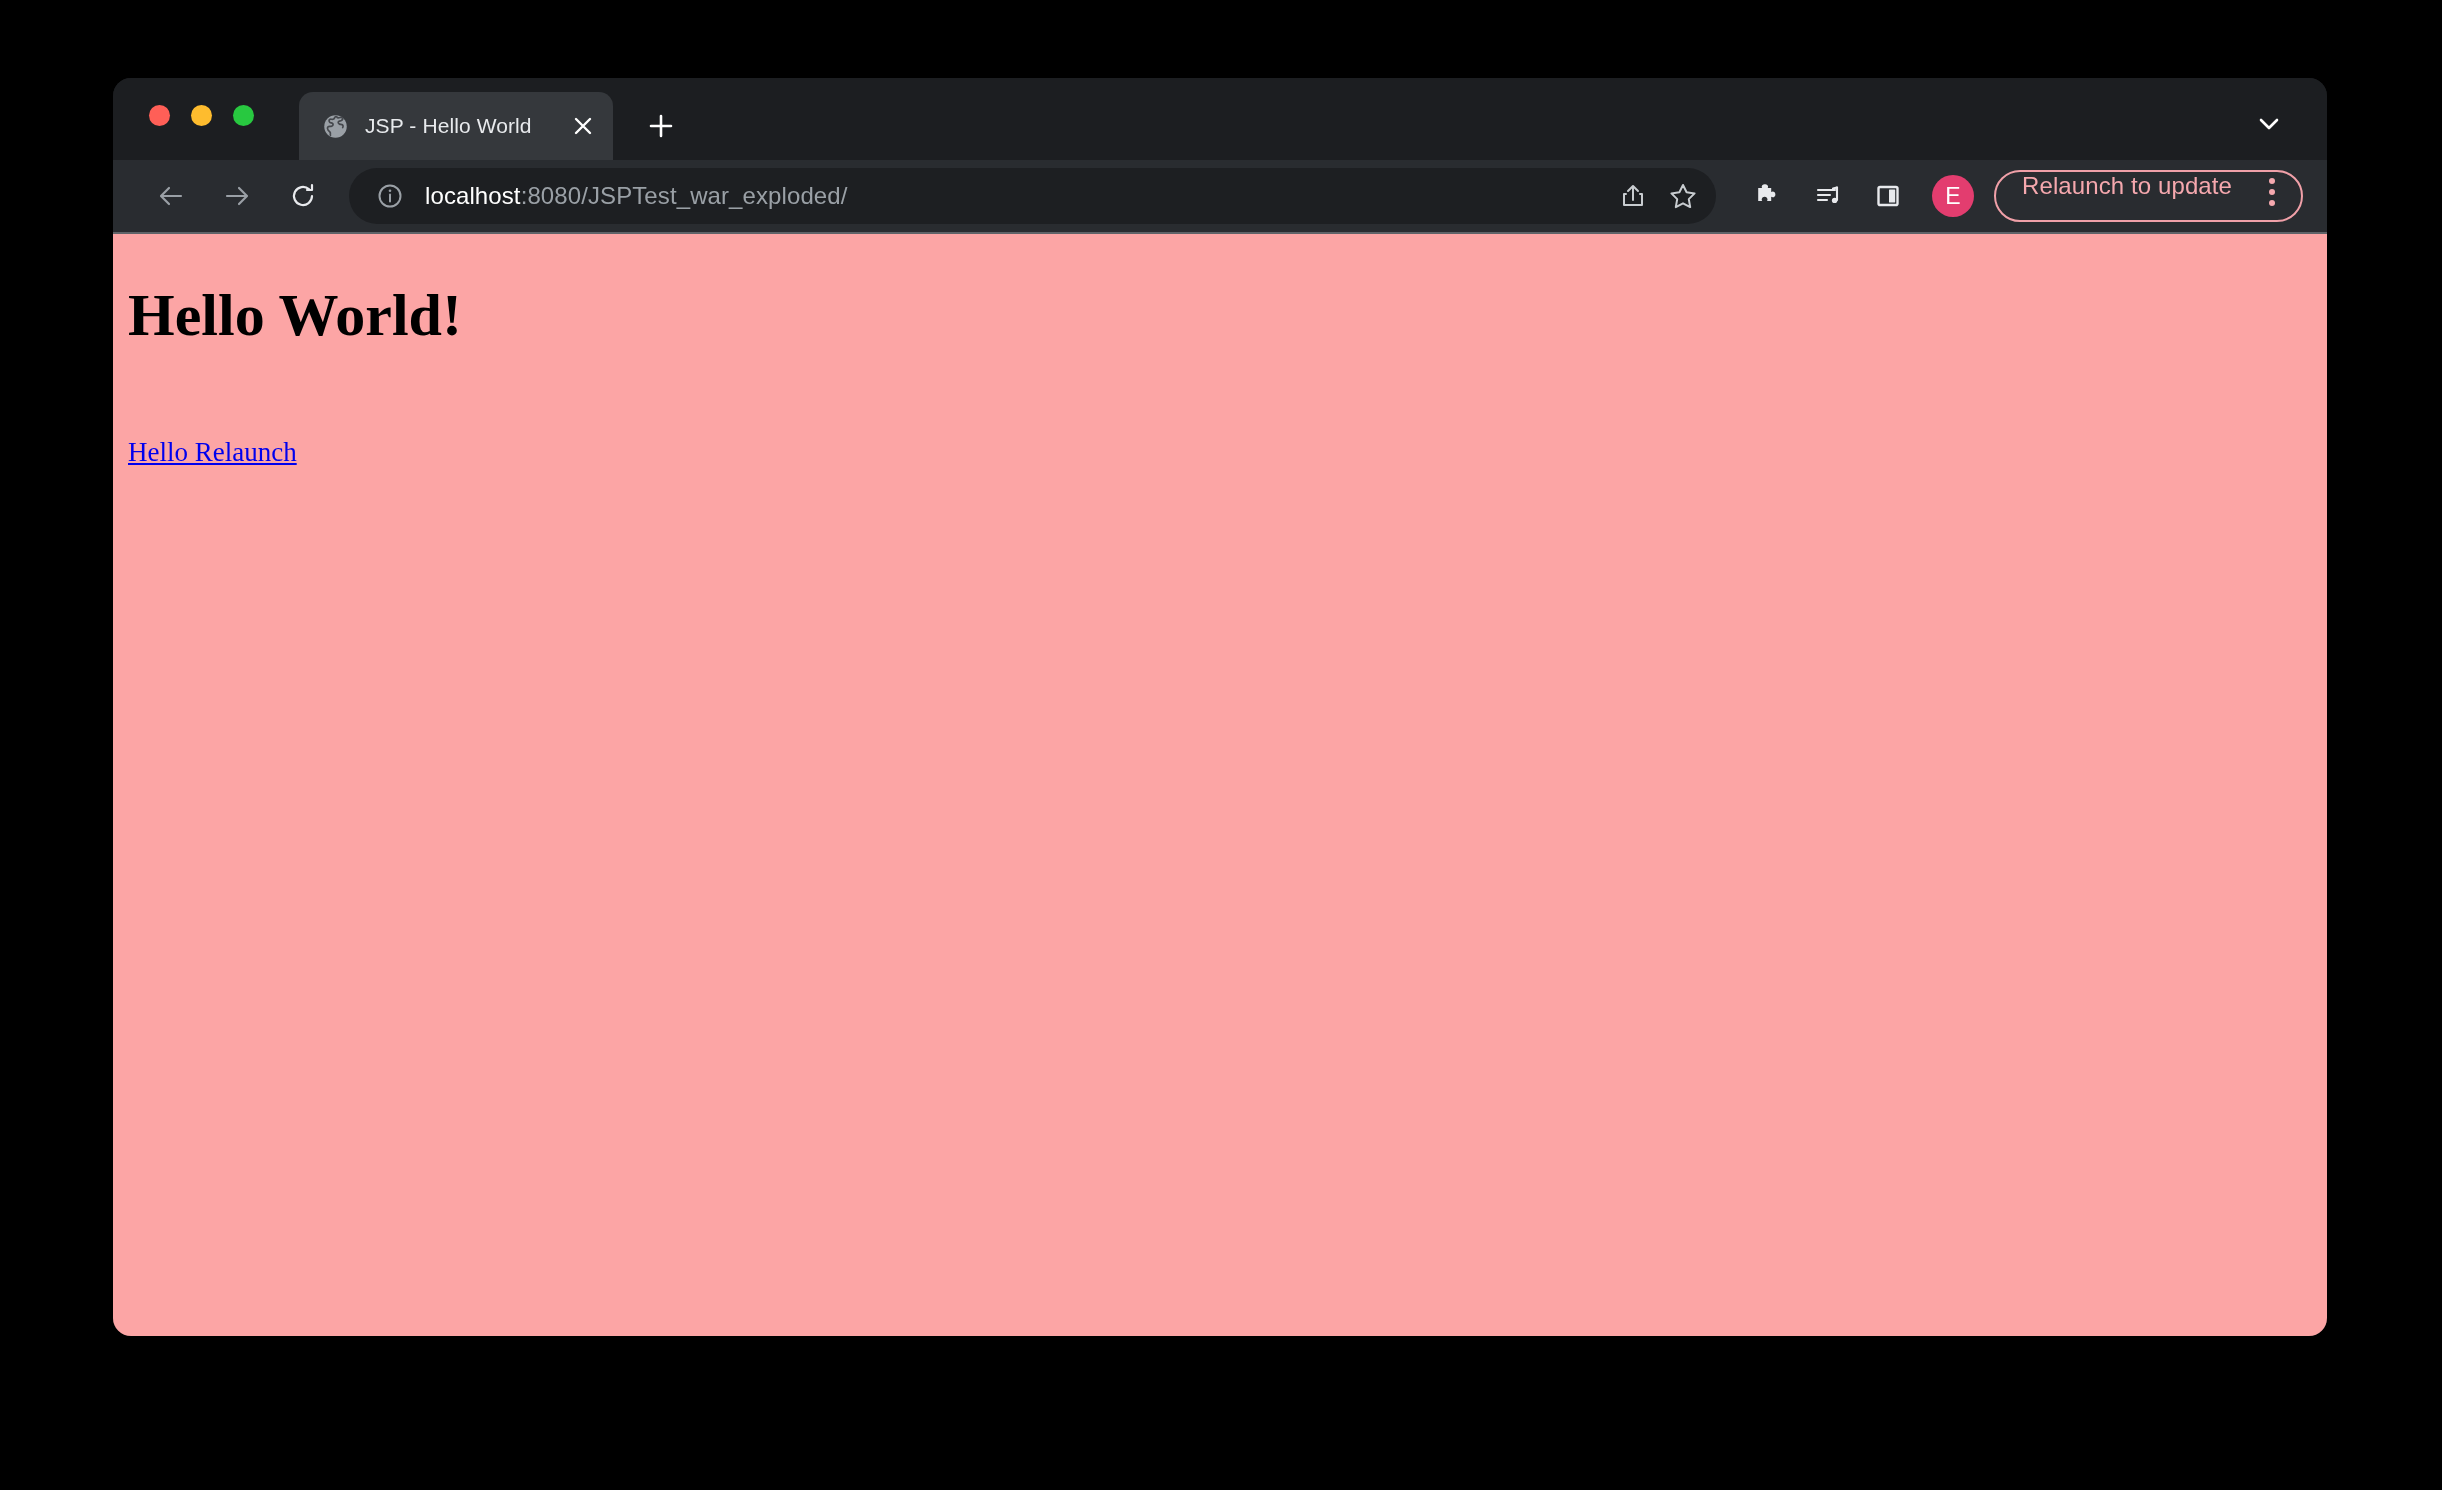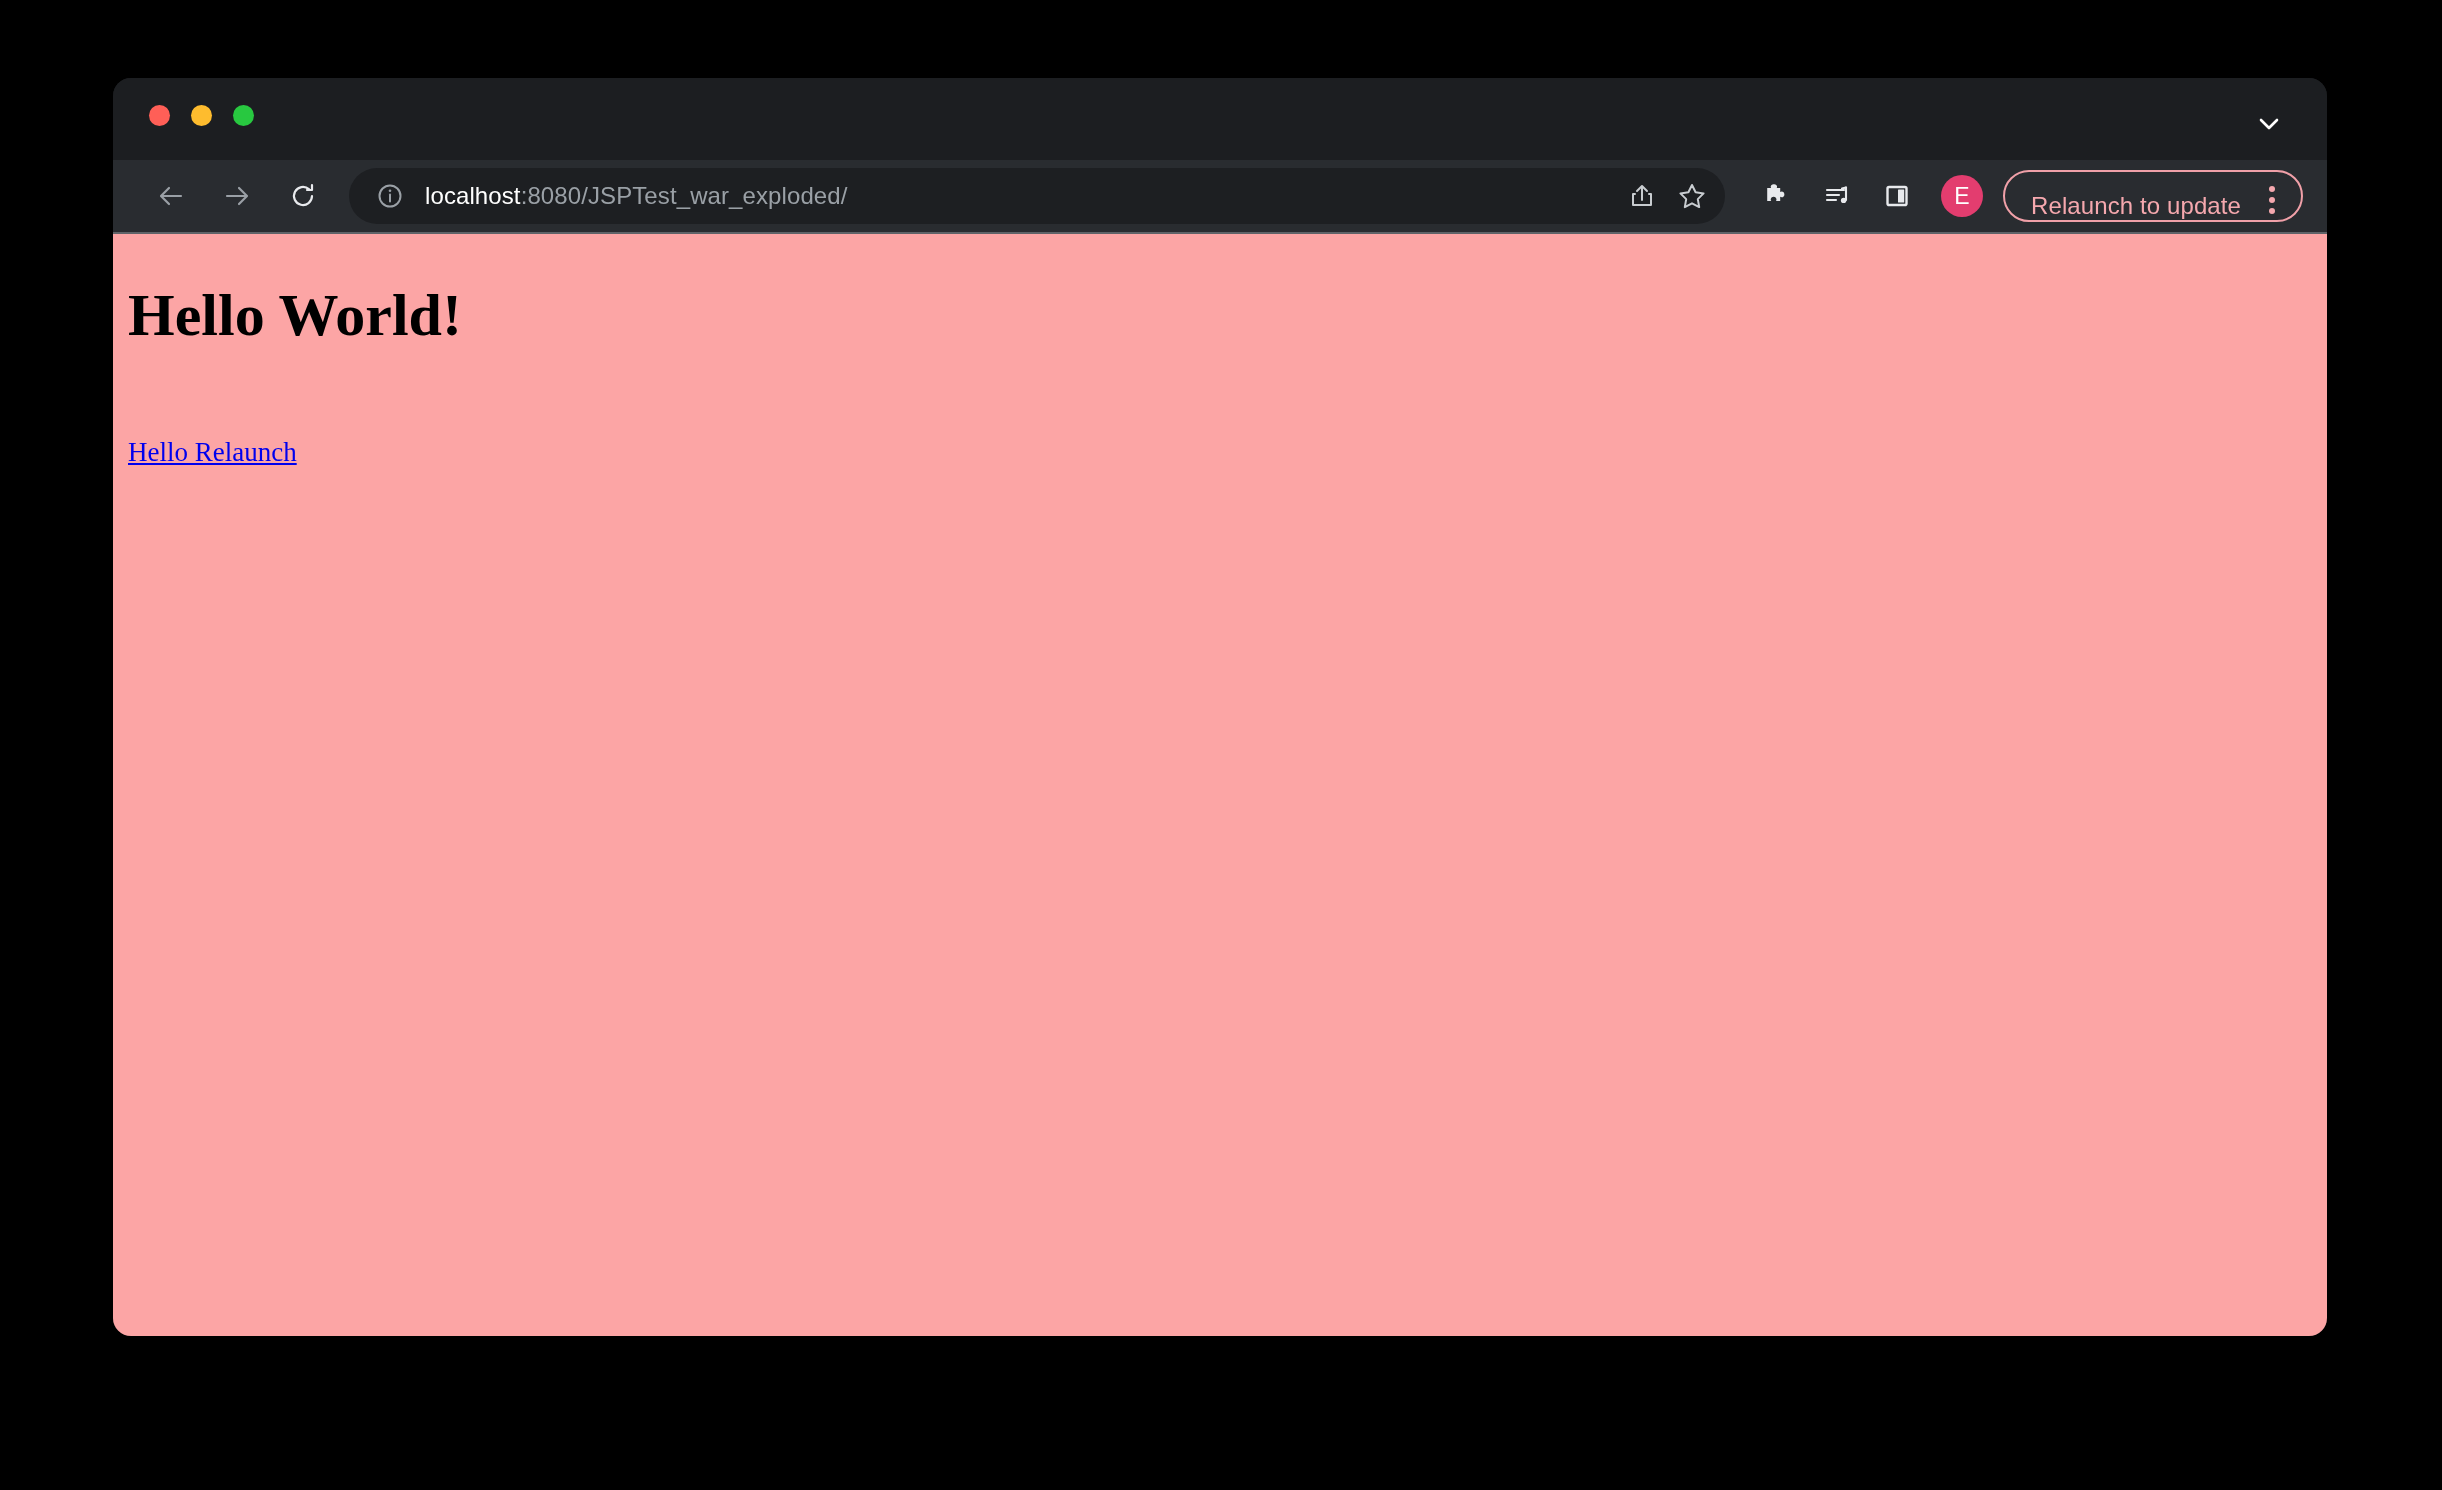--- a/index.html
+++ b/index.html
@@ -227,24 +227,25 @@
     margin-left: 18px;
     flex: 0 0 42px;
     font-family: "Liberation Sans", sans-serif;
   }
 
   #relaunch-button {
     height: 52px;
     border: 2px solid #f0a0a8;
     border-radius: 26px;
     display: flex;
-    align-items: flex-end;
+    align-items: flex-start;
     padding: 0 12px 0 26px;
     margin-left: 20px;
     flex: 0 0 auto;
+    gap: 9px;
   }
   #relaunch-label {
     color: #f5a8ae;
     font-size: 24px;
     white-space: nowrap;
     font-family: "Liberation Sans", sans-serif;
     letter-spacing: 0.1px;
   }
   #relaunch-menu-button {
     width: 34px;
@@ -297,20 +298,43 @@
 <div id="browser-window">
 
   <div id="tab-strip">
 
     <div id="traffic-lights">
       <div class="traffic-dot" id="traffic-close"></div>
       <div class="traffic-dot" id="traffic-min"></div>
       <div class="traffic-dot" id="traffic-max"></div>
     </div>
 
+    <div id="tabs-container">
+
+      <div id="tab-active">
+        <svg id="tab-favicon" viewBox="0 0 24 24">
+          <circle cx="12" cy="12" r="10" fill="#9aa0a6"></circle>
+          <path d="M12 3.2c-1.1 1.0-1.0 2.1-2.2 2.4-1.3.3-2.0-.5-3.0.2-.9.7-.5 1.9.2 2.5.8.7 2.1.4 2.7 1.3.5.9-.3 1.9-1.2 2.2-1.1.4-2.4-.2-3.2.6-.7.7-.4 1.9.1 2.7.6.9 1.7 1.3 2.0 2.4.2.8-.2 1.6.1 2.3" fill="none" stroke="#45484d" stroke-width="1.5" stroke-linecap="round"></path>
+          <path d="M13.0 3.3c.6 1.0 1.9 1.1 2.9.7.9-.3 1.9-.2 2.4.6.5.9-.3 1.7-1.1 2.1-.9.4-2.0.3-2.6 1.1-.5.8.1 1.8 1.0 2.1.9.3 2.0.0 2.7.7.6.6.5 1.7.1 2.4" fill="none" stroke="#45484d" stroke-width="1.5" stroke-linecap="round"></path>
+        </svg>
+        <span id="tab-title">JSP - Hello World</span>
+        <div id="tab-close-button">
+          <svg width="22" height="22" viewBox="0 0 22 22">
+            <path d="M4 4 L18 18 M18 4 L4 18" stroke="#ffffff" stroke-width="2.4" stroke-linecap="round"></path>
+          </svg>
+        </div>
+      </div>
+
+      <div id="new-tab-button">
+        <svg width="26" height="26" viewBox="0 0 26 26">
+          <path d="M13 3 L13 23 M3 13 L23 13" stroke="#ffffff" stroke-width="2.6" stroke-linecap="round"></path>
+        </svg>
+      </div>
+
+    </div>
 
     <div id="tab-search-button">
       <svg width="26" height="26" viewBox="0 0 26 26">
         <path d="M5 9 L13 17 L21 9" fill="none" stroke="#ffffff" stroke-width="2.6" stroke-linecap="round" stroke-linejoin="round"></path>
       </svg>
     </div>
 
   </div>
 
   <div id="toolbar">

